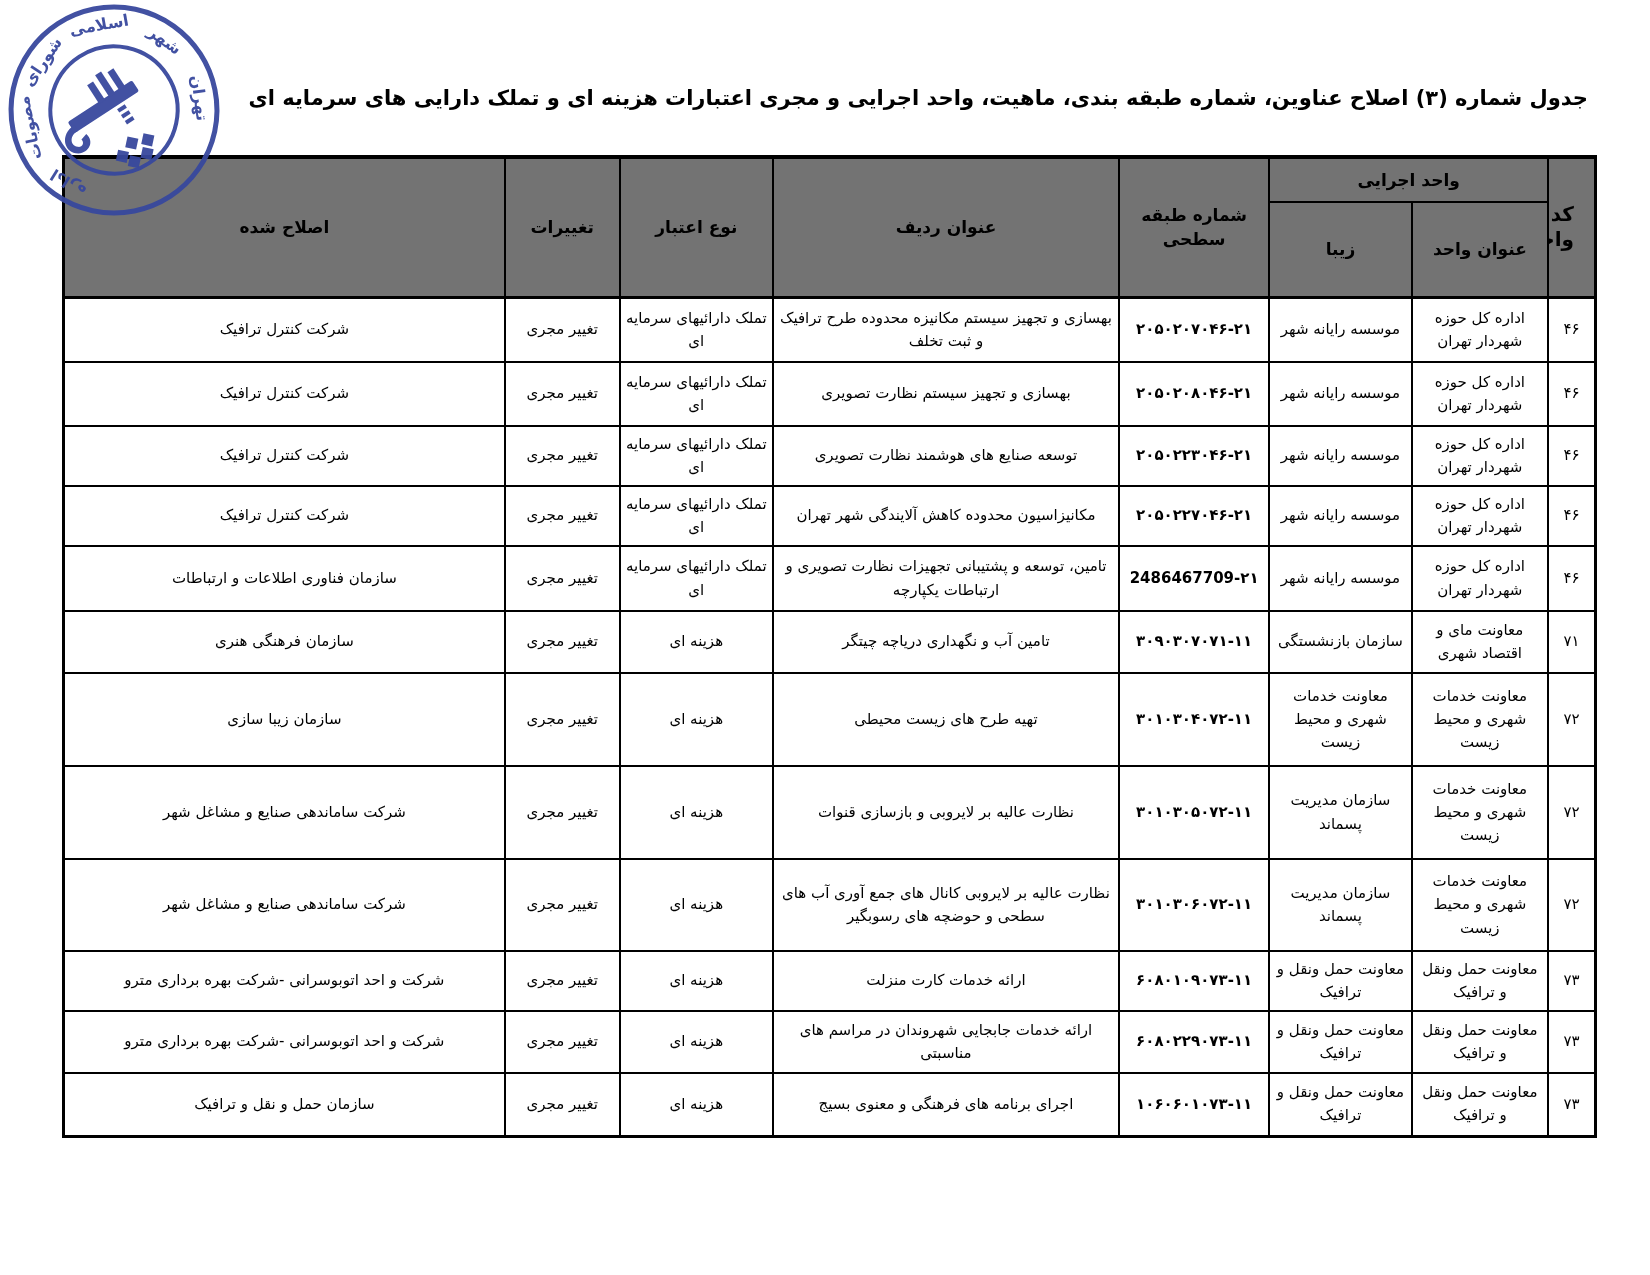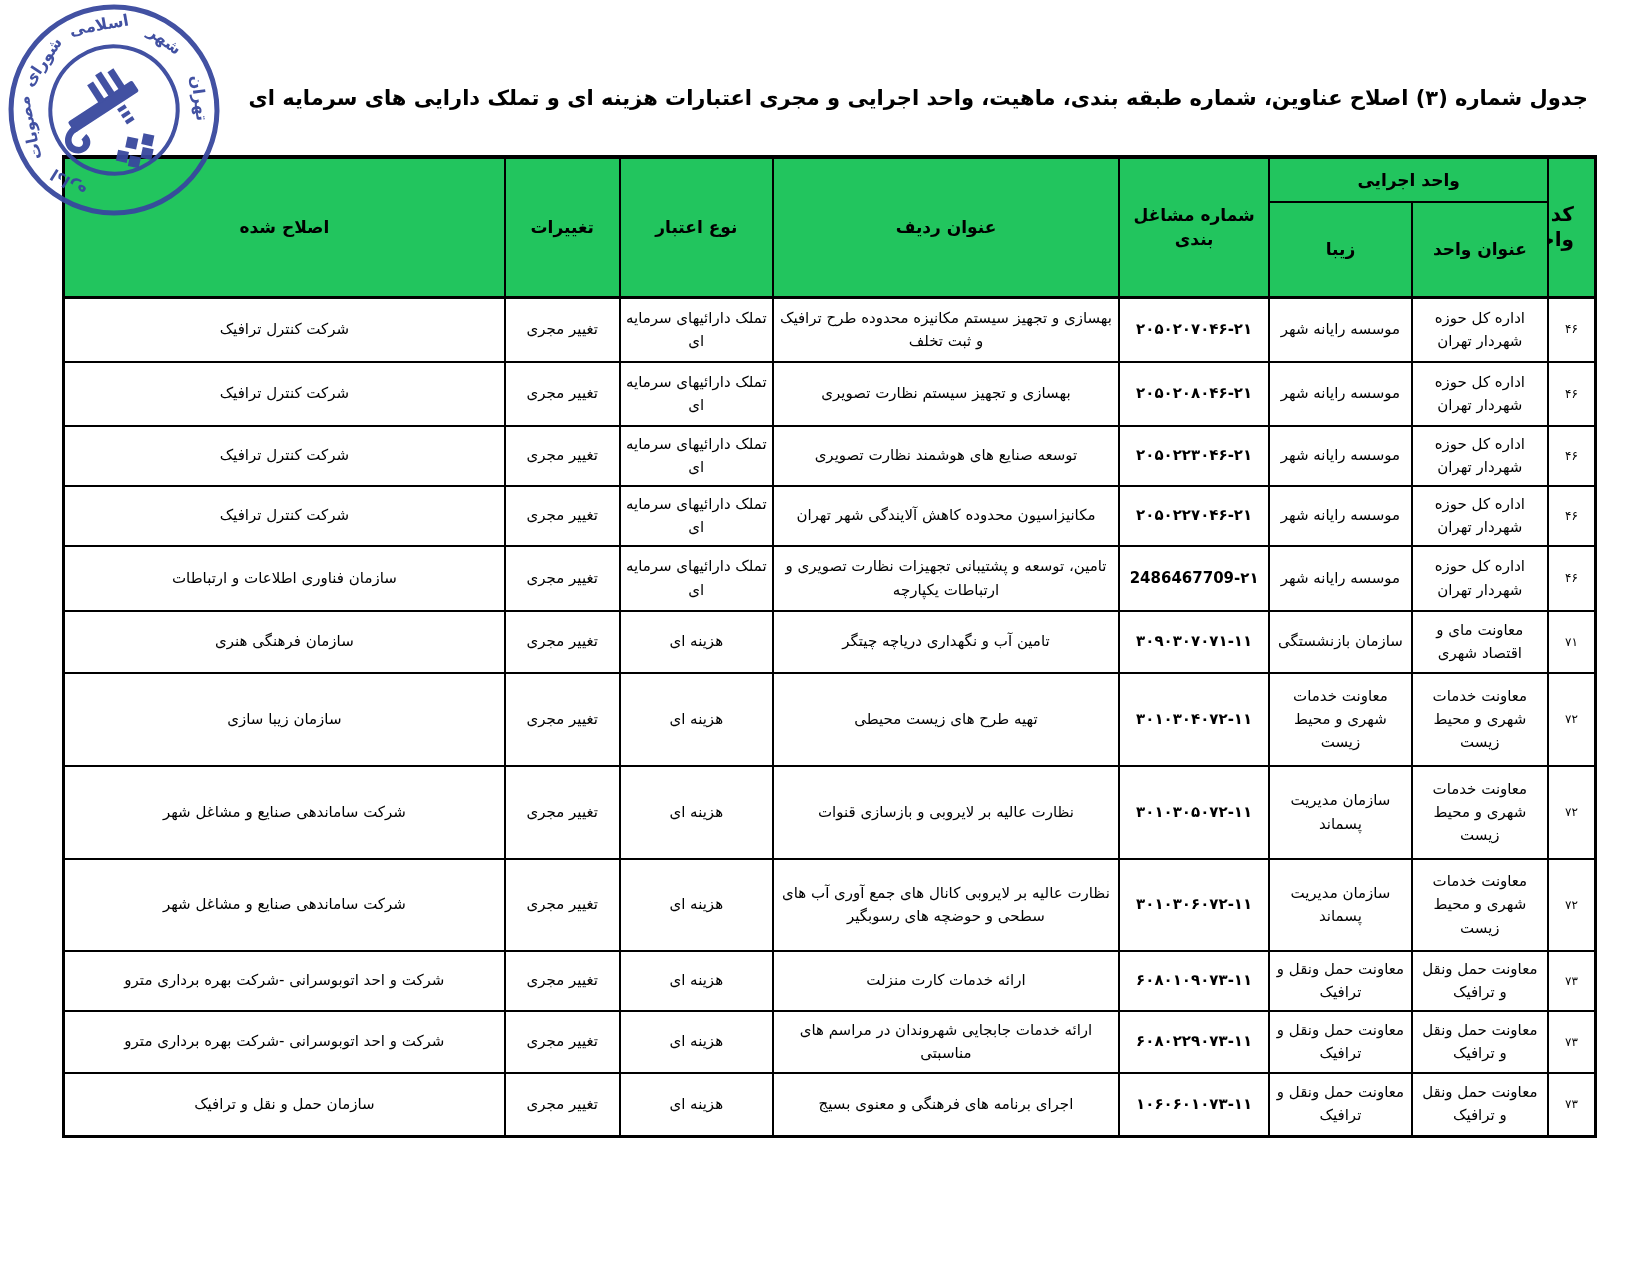--- a/index.html
+++ b/index.html
@@ -18,30 +18,30 @@
     position:absolute;top:155px;right:53px;width:1535px;
     border-collapse:collapse;table-layout:fixed;
     border:3px solid #000;border-top-width:4px;
   }
   table.main th,table.main td{
     border:2px solid #000;
     text-align:center;vertical-align:middle;
     padding:2px 5px;overflow:hidden;
   }
   thead th{
-    background:#22c55e;
+    background:#737373;
     font-size:17px;font-weight:bold;line-height:1.45;
   }
   thead tr.h1{height:45px;}
   thead tr.h2{height:95px;}
   thead th.th-code{font-size:20px;line-height:1.25;padding:0 20px;}
   tbody td{font-size:15px;line-height:1.55;font-weight:normal;}
   tbody tr:first-child td{border-top:3px solid #000;}
   td.num{direction:ltr;font-size:15px;letter-spacing:.5px;white-space:nowrap;font-weight:bold;}
-  td.code{font-size:12px;}
+  td.code{font-size:15px;}
   
   .stamp{
     position:absolute;top:2px;left:6px;width:216px;height:216px;
     transform:rotate(-33deg);opacity:.95;z-index:5;pointer-events:none;
   }
 </style>
 </head>
 <body>
 
 <svg class="stamp" viewBox="0 0 214 214" xmlns="http://www.w3.org/2000/svg">
@@ -84,21 +84,21 @@
     <col style="width:9.8%">
     <col style="width:22.6%">
     <col style="width:10%">
     <col style="width:7.5%">
     <col style="width:28.8%">
   </colgroup>
   <thead>
     <tr class="h1">
       <th rowspan="2" class="th-code">کد واحد</th>
       <th colspan="2">واحد اجرایی</th>
-      <th rowspan="2">شماره مشاغل بندی</th>
+      <th rowspan="2">شماره طبقه سطحی</th>
       <th rowspan="2">عنوان ردیف</th>
       <th rowspan="2">نوع اعتبار</th>
       <th rowspan="2">تغییرات</th>
       <th rowspan="2">اصلاح شده</th>
     </tr>
     <tr class="h2">
       <th>عنوان واحد</th>
       <th>زیبا</th>
     </tr>
   </thead>

